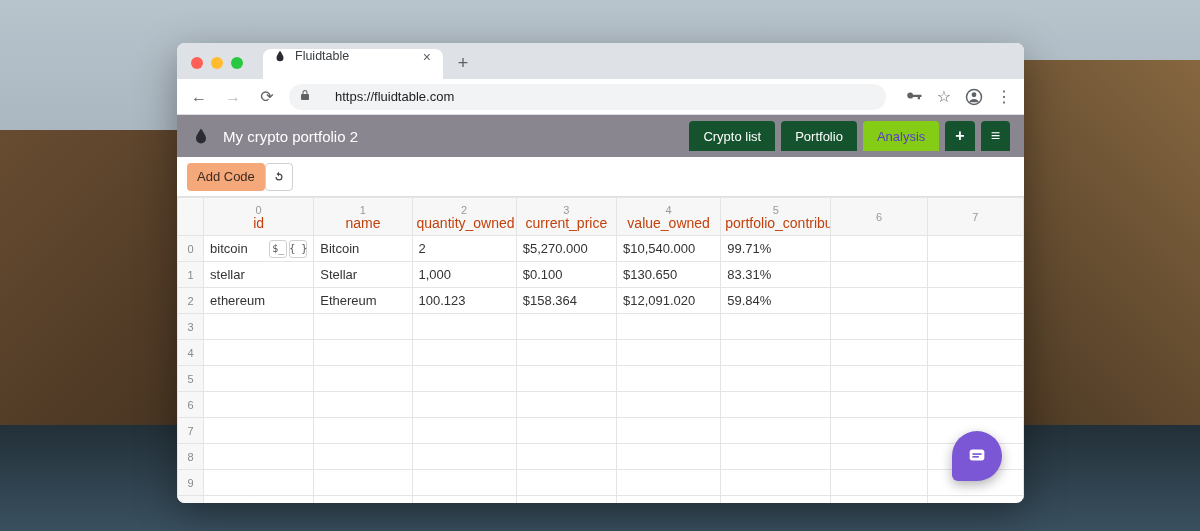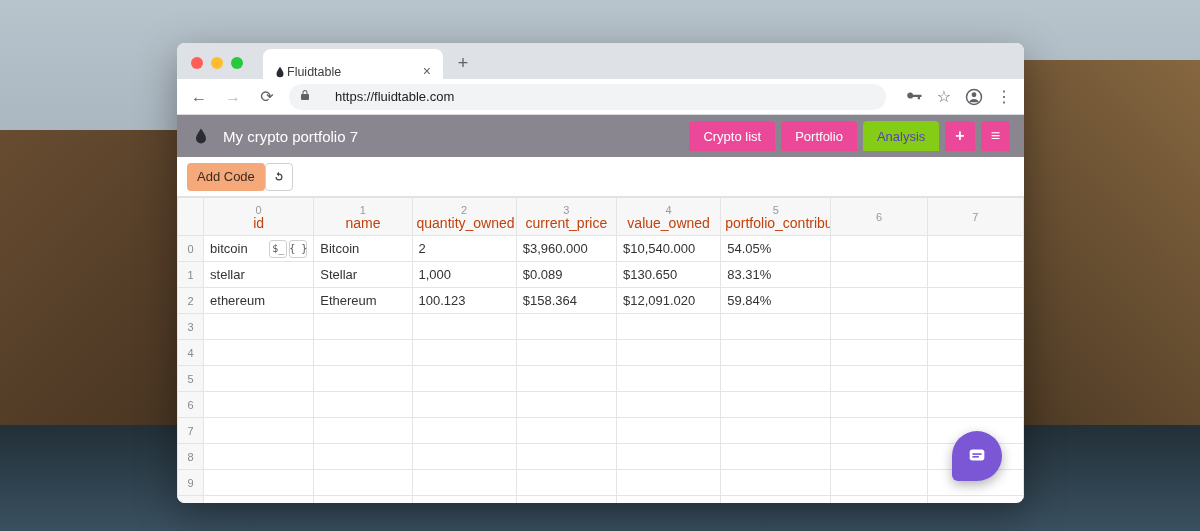--- a/index.html
+++ b/index.html
@@ -31,21 +31,21 @@
     background: #dee1e6;
     display: flex; align-items: flex-end;
     padding: 0 8px;
     position: relative;
   }
   .traffic { display:flex; gap:8px; align-items:center; padding: 0 6px 10px 6px; }
   .dot { width:12px; height:12px; border-radius:50%; }
   .dot.r{background:#ff5f57;} .dot.y{background:#febc2e;} .dot.g{background:#28c840;}
   .tab {
     height: 30px; background:#fff; border-radius:8px 8px 0 0;
-    display:flex; align-items:flex-end; gap:0; padding:0 10px;
+    display:flex; align-items:flex-start; gap:8px; padding:0 10px;
     margin-left: 14px; min-width: 180px;
     font-size: 12.5px; color:#3c4043;
   }
   .drop-icon { width:14px; height:14px; }
   .tab-close { font-size:14px; color:#5f6368; padding:0 2px; cursor:pointer; margin-left:auto; }
   .tab-new { width:28px; height:28px; display:flex;align-items:center;justify-content:center; color:#5f6368; font-size:18px; margin-left:6px; margin-bottom:2px; cursor:pointer; }
 
   
   .addrrow {
     height: 36px; background:#fff; border-bottom:1px solid #dadce0;
@@ -68,21 +68,21 @@
   .apphdr {
     height: 42px; background:#898690;
     display:flex; align-items:center; padding:0 14px; gap:12px;
     color:#fff;
   }
   .applogo { width:20px;height:20px; }
   .apptitle { font-size:15px; font-weight:400; flex:0 0 auto; }
   .apptabs { margin-left:auto; display:flex; gap:6px; align-items:center; }
   .apptab {
     height:30px; padding:0 14px; border:none; border-radius:4px 4px 0 0;
-    font-size:13px; cursor:pointer; background:#ec4899; color:#fff;
+    font-size:13px; cursor:pointer; background:#14532d; color:#fff;
     display:flex; align-items:center;
   }
   .apptab.active { background:#84cc16; color:#5b3cc4; }
   .apptab.icon { padding:0 10px; font-size:16px; font-weight:600; }
 
   
   .toolbar {
     height: 40px; display:flex; align-items:center; padding:0 10px;
     border-bottom:1px solid #e0e0e0;
   }
@@ -181,21 +181,21 @@
           </svg>
         </span>
       <span class="kebab-icon">⋮</span>
     </div>
   </div>
 
   <div class="apphdr">
     <svg class="applogo" viewBox="0 0 24 24">
         <path d="M12 3 C8 9 6 12 6 15 a6 6 0 0 0 12 0 c0-3-2-6-6-12z" fill="#2b2b33"></path>
       </svg>
-    <span class="apptitle">My crypto portfolio 7</span>
+    <span class="apptitle">My crypto portfolio 2</span>
     <div class="apptabs">
       <button class="apptab">Crypto list</button>
       <button class="apptab">Portfolio</button>
       <button class="apptab active">Analysis</button>
       <button class="apptab icon">+</button>
       <button class="apptab icon">≡</button>
     </div>
   </div>
 
   <div class="toolbar">
@@ -264,32 +264,32 @@
             <div class="cell0wrap">
               <span>bitcoin</span>
               <span class="cellbtns">
                 <span class="cellbtn">$_</span>
                 <span class="cellbtn">{ }</span>
               </span>
             </div>
           </td>
           <td>Bitcoin</td>
           <td>2</td>
-          <td>$3,960.000</td>
+          <td>$5,270.000</td>
           <td>$10,540.000</td>
-          <td>54.05%</td>
+          <td>99.71%</td>
           <td></td>
           <td></td>
         </tr>
         <tr>
           <th class="rowhead">1</th>
           <td>stellar</td>
           <td>Stellar</td>
           <td>1,000</td>
-          <td>$0.089</td>
+          <td>$0.100</td>
           <td>$130.650</td>
           <td>83.31%</td>
           <td></td>
           <td></td>
         </tr>
         <tr>
           <th class="rowhead">2</th>
           <td>ethereum</td>
           <td>Ethereum</td>
           <td>100.123</td>

